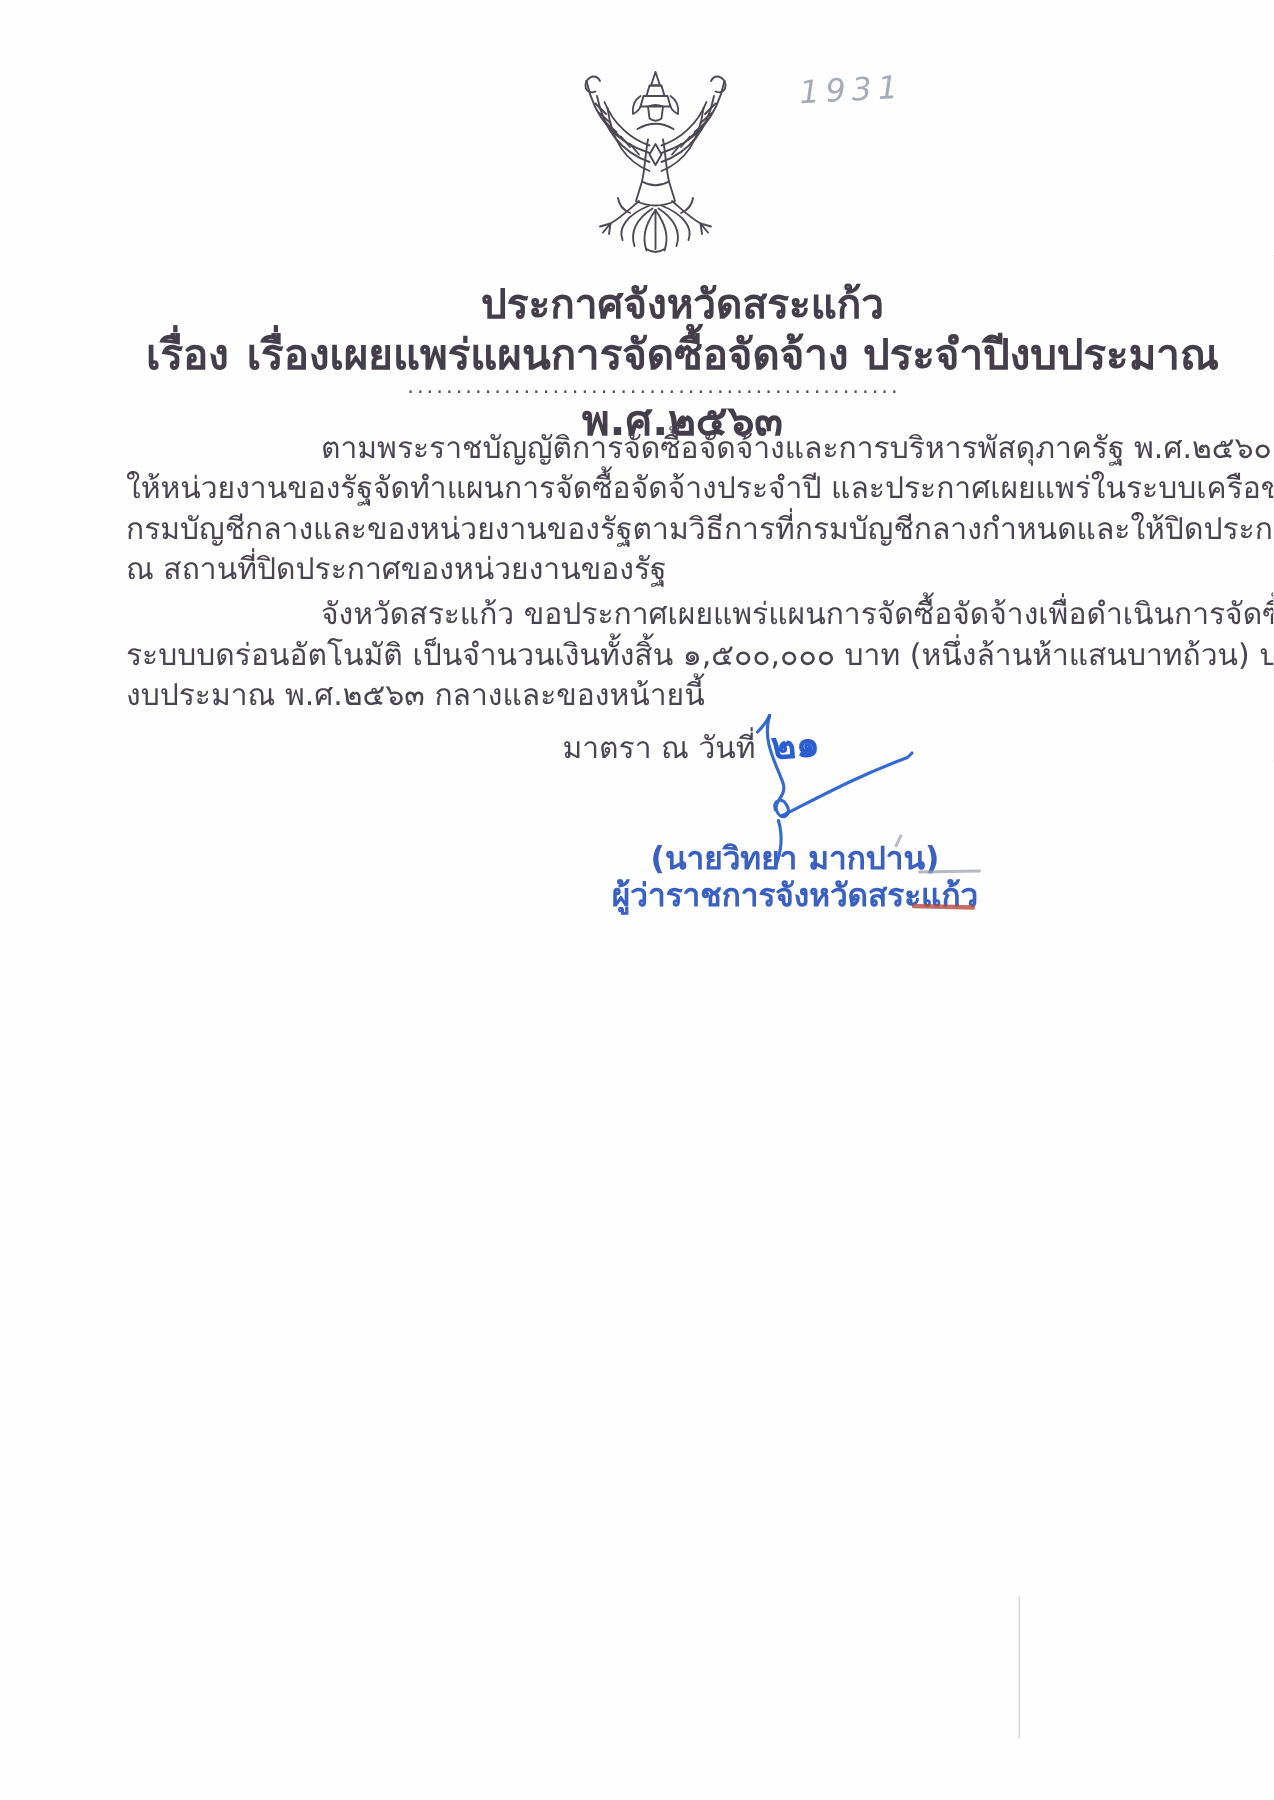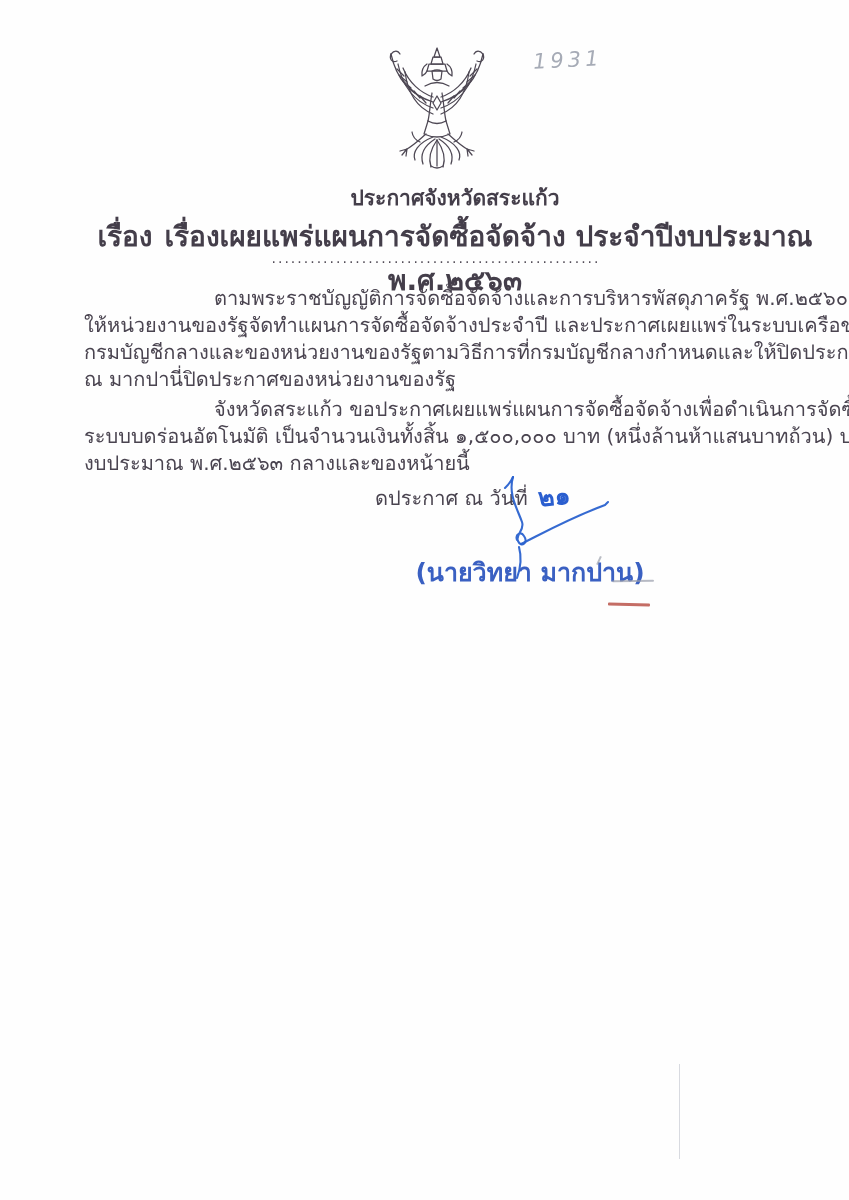--- a/index.html
+++ b/index.html
@@ -16,21 +16,21 @@
     stroke-linecap:round; stroke-linejoin:round;
   }
   
   .pencil-number {
     position:absolute; left:533px; top:48px;
     font-size:21px; letter-spacing:4px; color:#a6abb6;
     transform:rotate(-3deg); font-style:italic;
   }
   
   .title-block { position:absolute; left:61px; width:788px; text-align:center; }
-  .doc-title   { top:181px; font-size:21px; font-weight:bold; color:#443e4a;font-family:Liberation Serif, serif; }
+  .doc-title   { top:181px; font-size:27px; font-weight:bold; color:#443e4a;font-family:Liberation Serif, serif; }
   .doc-subject { top:214px; font-size:28px; font-weight:bold; color:#443e4a; }
   .doc-subject .subject-label { margin-right:12px; }
   .divider { position:absolute; left:24px; width:824px; top:250px; text-align:center;
              font-size:14px; letter-spacing:2px; color:#534d58; }
   
   .body-text { position:absolute; left:84px; width:705px; }
   .line { position:absolute; left:0; white-space:nowrap; font-size:20px; color:#4a4450; }
   .indent { padding-left:130px; }
   .p1-l0{top:282px}.p1-l1{top:309px}.p1-l2{top:336px}.p1-l3{top:363px}
   .p2-l0{top:393px}.p2-l1{top:420px}.p2-l2{top:447px}
@@ -40,21 +40,21 @@
   .handwritten-day {
     display:inline-block; font-size:25px; font-weight:bold; color:#2a5ecf;
     transform:rotate(-5deg); line-height:20px;
   }
   
   .sig-flourish { position:absolute; left:455px; top:468px; width:210px; height:130px; }
   .sig-flourish path { fill:none; stroke:#2a62cf; stroke-width:2.1;
                        stroke-linecap:round; stroke-linejoin:round; opacity:.95; }
   .stamp-block { position:absolute; left:405px; top:560px; width:250px;
                  text-align:center; color:#3a60c2; font-weight:bold;
-                 font-size:25px; line-height:25px; }
+                 font-size:21px; line-height:25px; }
   .stamp-line { white-space:nowrap; }
   
   .artifact { position:absolute; }
   .gray-dash { left:612px; top:580px; width:42px; height:2px; background:#989dab;
                transform:rotate(-1deg); opacity:.7; border-radius:1px; }
   .red-underline { left:608px; top:603px; width:42px; height:2.5px; background:#b5493f;
                    transform:rotate(1.5deg); opacity:.8; border-radius:1px; }
   .stray-tick { left:598px; top:556px; width:2px; height:9px; background:#8b8f9c;
                 transform:rotate(25deg); opacity:.6; }
   .scan-line { left:679px; top:1064px; width:1px; height:95px; background:#d8dae0; }
@@ -122,42 +122,43 @@
   <div class="title-block doc-subject">
     <span class="subject-label">เรื่อง</span><span>เรื่องเผยแพร่แผนการจัดซื้อจัดจ้าง ประจำปีงบประมาณ พ.ศ.๒๕๖๓</span>
   </div>
 
   <div class="divider">...................................................</div>
 
   <div class="body-text">
     <div class="line indent p1-l0">ตามพระราชบัญญัติการจัดซื้อจัดจ้างและการบริหารพัสดุภาครัฐ พ.ศ.๒๕๖๐ มาตรา ๑๑</div>
     <div class="line p1-l1">ให้หน่วยงานของรัฐจัดทำแผนการจัดซื้อจัดจ้างประจำปี และประกาศเผยแพร่ในระบบเครือข่ายสารสนเทศ</div>
     <div class="line p1-l2">กรมบัญชีกลางและของหน่วยงานของรัฐตามวิธีการที่กรมบัญชีกลางกำหนดและให้ปิดประกาศ โดยเปิดเผย</div>
-    <div class="line p1-l3">ณ มากปานี่ปิดประกาศของหน่วยงานของรัฐ</div>
+    <div class="line p1-l3">ณ สถานที่ปิดประกาศของหน่วยงานของรัฐ</div>
     <div class="line indent p2-l0">จังหวัดสระแก้ว ขอประกาศเผยแพร่แผนการจัดซื้อจัดจ้างเพื่อดำเนินการจัดซื้อครุภัณฑ์</div>
     <div class="line p2-l1">ระบบบดร่อนอัตโนมัติ เป็นจำนวนเงินทั้งสิ้น ๑,๕๐๐,๐๐๐ บาท (หนึ่งล้านห้าแสนบาทถ้วน) ประจำปี</div>
     <div class="line p2-l2">งบประมาณ พ.ศ.๒๕๖๓ กลางและของหน้ายนี้</div>
   </div>
 
   <div class="date-row">
-    <span>ดประกาศ ณ วันที่</span>
+    <span>มาตรา ณ วันที่</span>
     <span class="handwritten-day">๒๑</span>
   </div>
 
   <div class="sig-flourish">
     <svg viewBox="0 0 210 130" width="210" height="130" aria-hidden="true">
       <path d="M58 9 C53 26 62 40 67 54 C70 63 60 66 63 73 C66 80 74 75 69 68 C66 63 60 66 62 72"></path>
       <path d="M58 9 C56 14 53 17 50 20"></path>
       <path d="M66 76 C90 64 115 50 150 37 L153 34"></path>
       <path d="M64 79 C67 90 66 99 62 110"></path>
     </svg>
   </div>
 
   <div class="stamp-block">
     <div class="stamp-line">(นายวิทยา  มากปาน)</div>
+    <div class="stamp-line">ผู้ว่าราชการจังหวัดสระแก้ว</div>
   </div>
 
   <div class="artifact gray-dash"></div>
   <div class="artifact red-underline"></div>
   <div class="artifact stray-tick"></div>
   <div class="artifact scan-line"></div>
 
 </div>
 
 </body></html>

